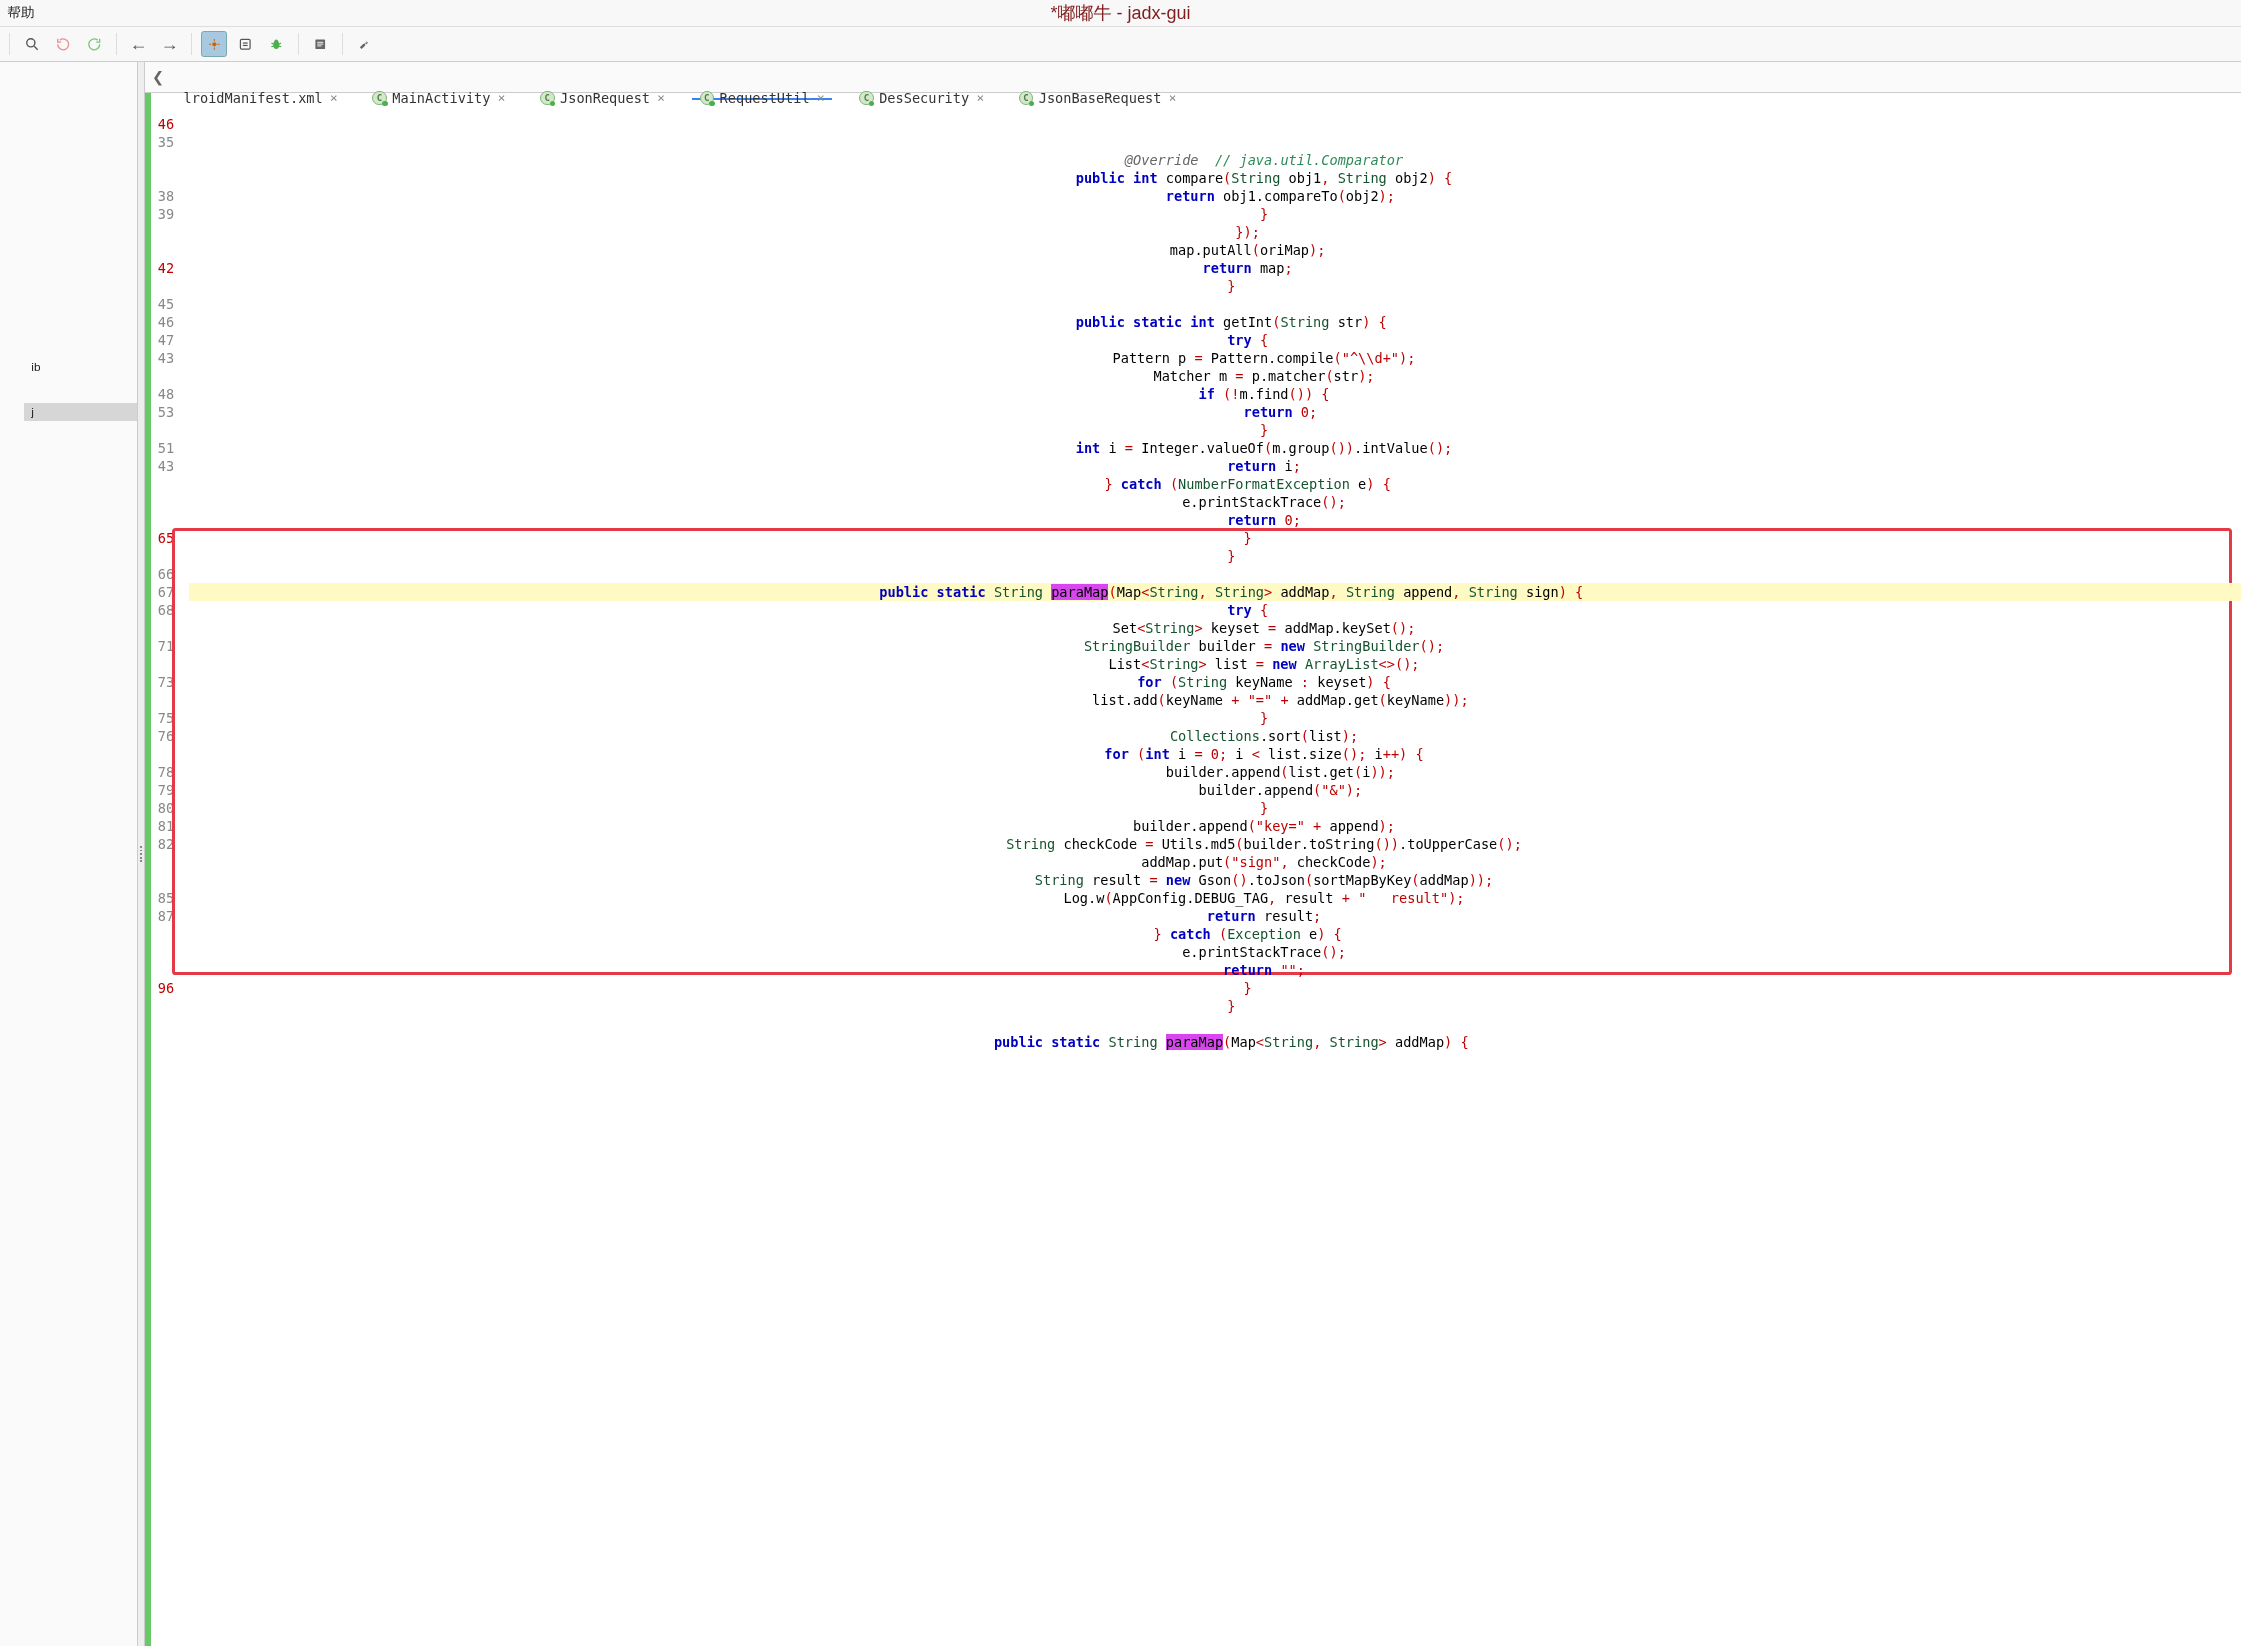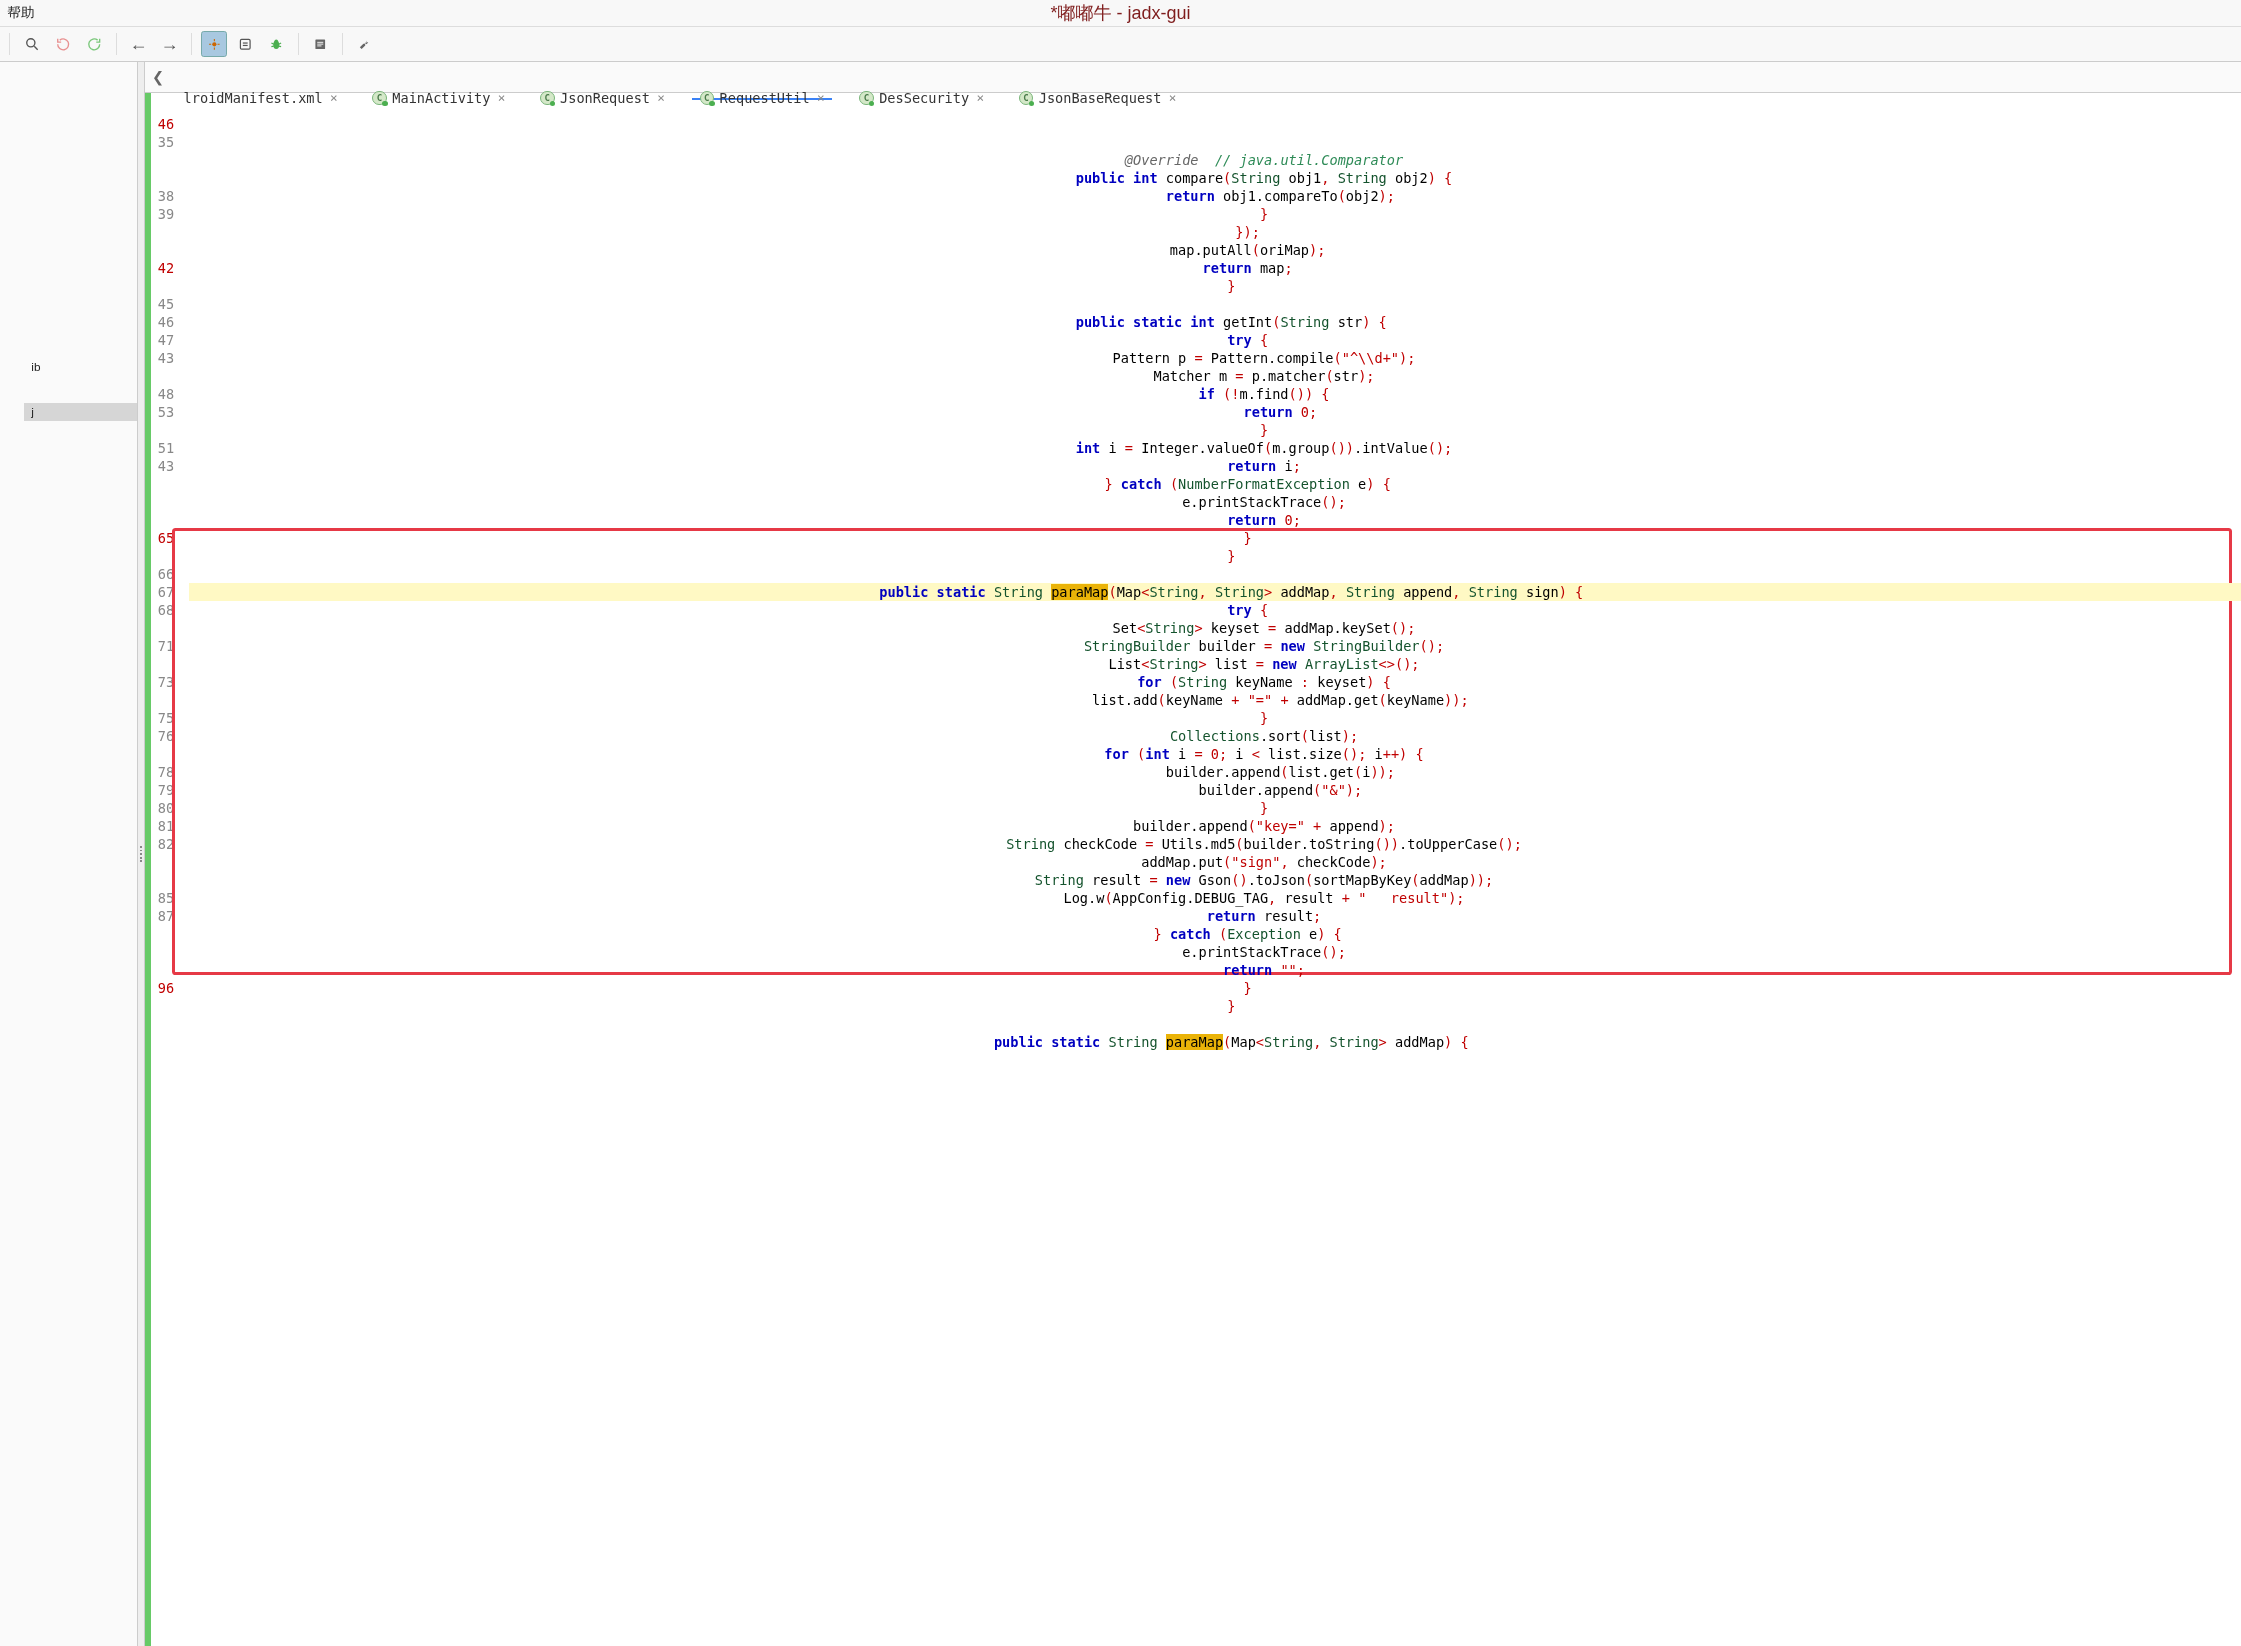--- a/index.html
+++ b/index.html
@@ -158,21 +158,21 @@
   }
   
   .kw   { color: #0000c0; font-weight: 700; }
   .ann  { color: #666; font-style: italic; }
   .mth  { color: #000; }
   .num  { color: #c00000; }
   .op   { color: #c00000; }
   .par  { color: #c00000; }
   .str  { color: #c00000; }
   .cls  { color: #14532d; }
-  .hl-word { background: #eab308; color:#000; }
+  .hl-word { background: #d946ef; color:#000; }
   .cmt2 { color: #2e8b57; font-style: italic; }
 </style>
 </head>
 <body>
 
 <div class="titlebar">
   <div class="menu-left">帮助</div>
   <div class="title">*嘟嘟牛 - jadx-gui</div>
 </div>
 

